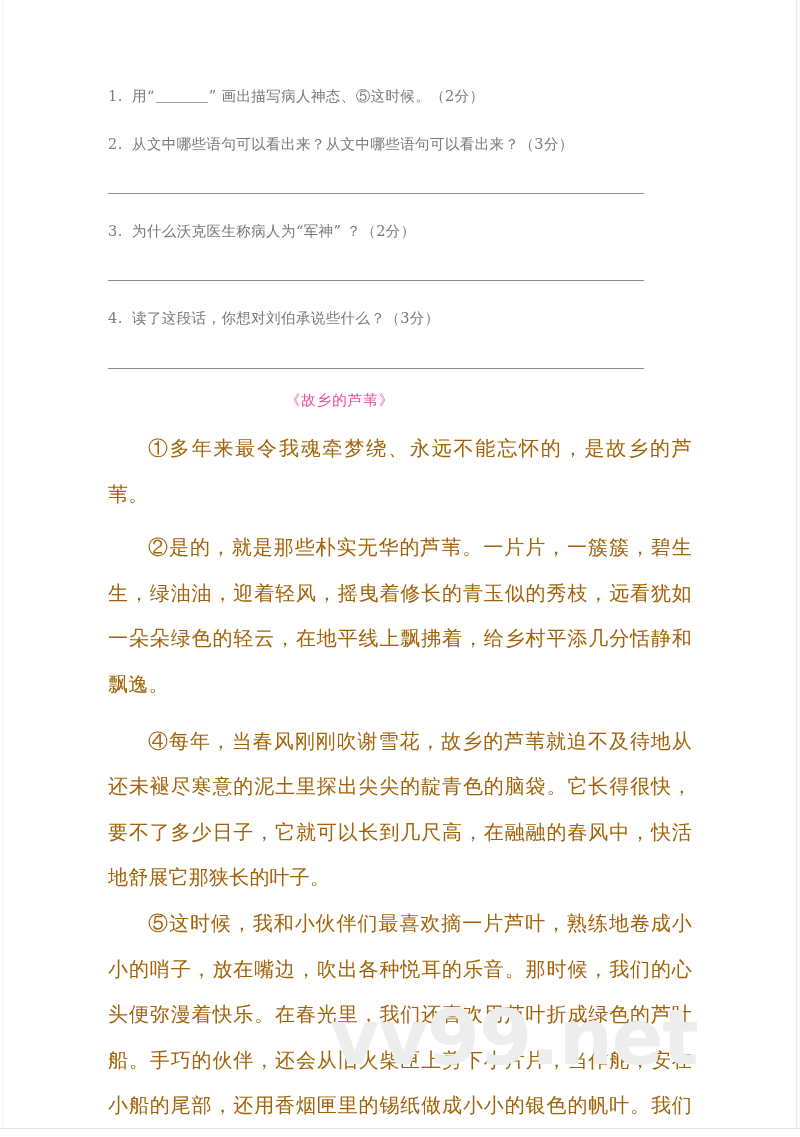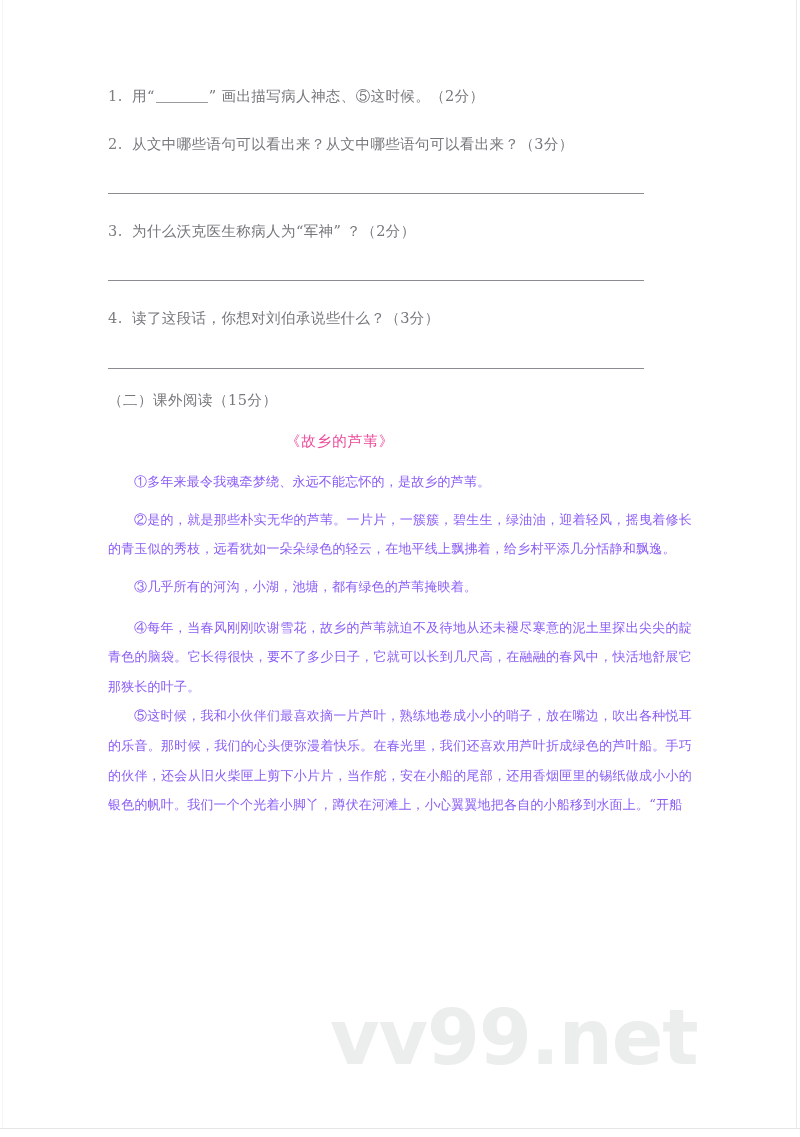--- a/index.html
+++ b/index.html
@@ -112,23 +112,23 @@
     letter-spacing: 0.5px;
   }
   .article-title {
     text-align: center;
     font-size: 14.5px;
     color: #ec4899;
     letter-spacing: 1px;
     padding-right: 120px;
   }
   .para {
-    font-size: 13px;
+    font-size: 20px;
     line-height: 2.28;
-    color: #8b5cf6;
+    color: #a16207;
     text-align: justify;
     text-justify: inter-ideograph;
     text-indent: 2em;
     letter-spacing: 0.2px;
   }
 </style>
 </head>
 <body>
 
 <div class="page">
@@ -155,27 +155,25 @@
       <span class="q-text">为什么沃克医生称病人为“军神” ？（2分）</span>
     </div>
     <div class="answer-rule" style="margin-top:38px;"></div>
 
     <div class="question" style="margin-top:27px;">
       <span class="q-num">4.</span>
       <span class="q-text">读了这段话，你想对刘伯承说些什么？（3分）</span>
     </div>
     <div class="answer-rule" style="margin-top:38px;"></div>
 
-    <div class="section-head" style="margin-top:22px;">（二）课外阅读（15分）</div>
 
     <div class="article-title" style="margin-top:22px;">《故乡的芦苇》</div>
 
     <div class="para" style="margin-top:16px;">①多年来最令我魂牵梦绕、永远不能忘怀的，是故乡的芦苇。</div>
     <div class="para" style="margin-top:8px;">②是的，就是那些朴实无华的芦苇。一片片，一簇簇，碧生生，绿油油，迎着轻风，摇曳着修长的青玉似的秀枝，远看犹如一朵朵绿色的轻云，在地平线上飘拂着，给乡村平添几分恬静和飘逸。</div>
-    <div class="para" style="margin-top:8px;">③几乎所有的河沟，小湖，池塘，都有绿色的芦苇掩映着。</div>
     <div class="para" style="margin-top:11px;">④每年，当春风刚刚吹谢雪花，故乡的芦苇就迫不及待地从还未褪尽寒意的泥土里探出尖尖的靛青色的脑袋。它长得很快，要不了多少日子，它就可以长到几尺高，在融融的春风中，快活地舒展它那狭长的叶子。</div>
     <div class="para" style="">⑤这时候，我和小伙伴们最喜欢摘一片芦叶，熟练地卷成小小的哨子，放在嘴边，吹出各种悦耳的乐音。那时候，我们的心头便弥漫着快乐。在春光里，我们还喜欢用芦叶折成绿色的芦叶船。手巧的伙伴，还会从旧火柴匣上剪下小片片，当作舵，安在小船的尾部，还用香烟匣里的锡纸做成小小的银色的帆叶。我们一个个光着小脚丫，蹲伏在河滩上，小心翼翼地把各自的小船移到水面上。“开船</div>
 
   </div>
 
   <div class="watermark">vv99.net</div>
 
 </div>
 
 </body></html>

